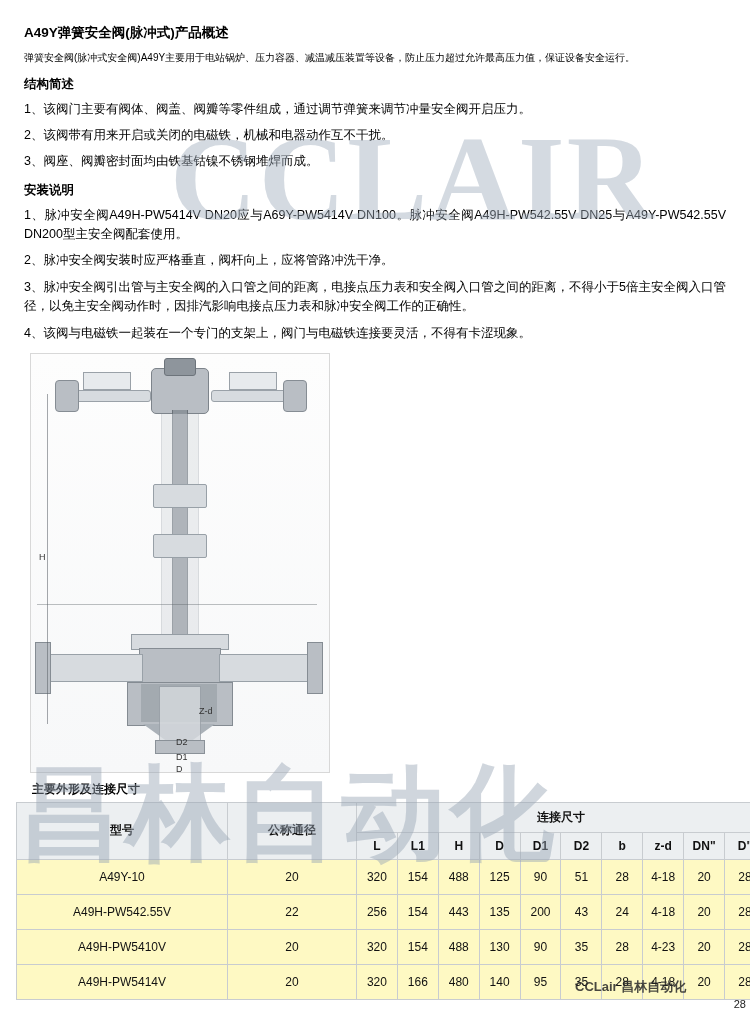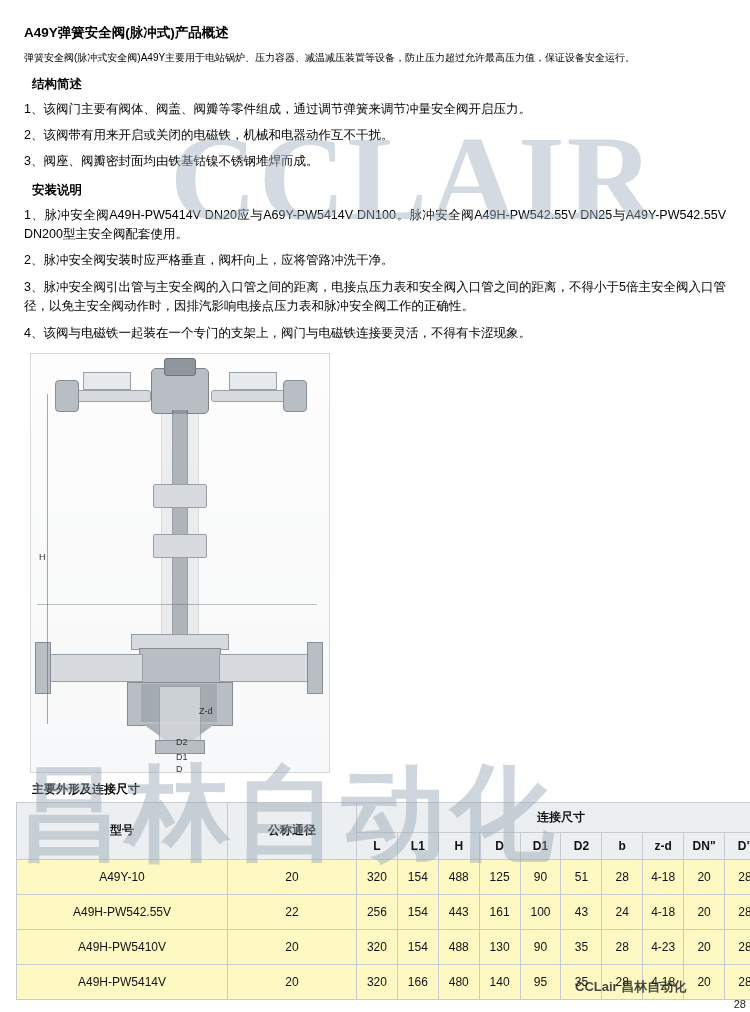--- a/index.html
+++ b/index.html
@@ -33,21 +33,21 @@
   }
   p.para {
     font-size: 10px;
     line-height: 1.55;
     margin: 0 0 6px 0;
     text-align: justify;
   }
   h2.subtitle {
     font-size: 12.5px;
     font-weight: bold;
-    margin: 10px 0 7px 8px;
+    margin: 10px 0 7px 0;
   }
   .list-item {
     font-size: 12.5px;
     line-height: 1.55;
     margin: 0 0 7px 0;
     text-align: justify;
   }
   .fig-wrap {
     margin: 10px 0 4px 6px;
     position: relative;
@@ -257,22 +257,22 @@
         <td>4-18</td>
         <td>20</td>
         <td>28</td>
       </tr>
       <tr>
         <td>A49H-PW542.55V</td>
         <td>22</td>
         <td>256</td>
         <td>154</td>
         <td>443</td>
-        <td>161</td>
-        <td>100</td>
+        <td>135</td>
+        <td>200</td>
         <td>43</td>
         <td>24</td>
         <td>4-18</td>
         <td>20</td>
         <td>28</td>
       </tr>
       <tr>
         <td>A49H-PW5410V</td>
         <td>20</td>
         <td>320</td>

